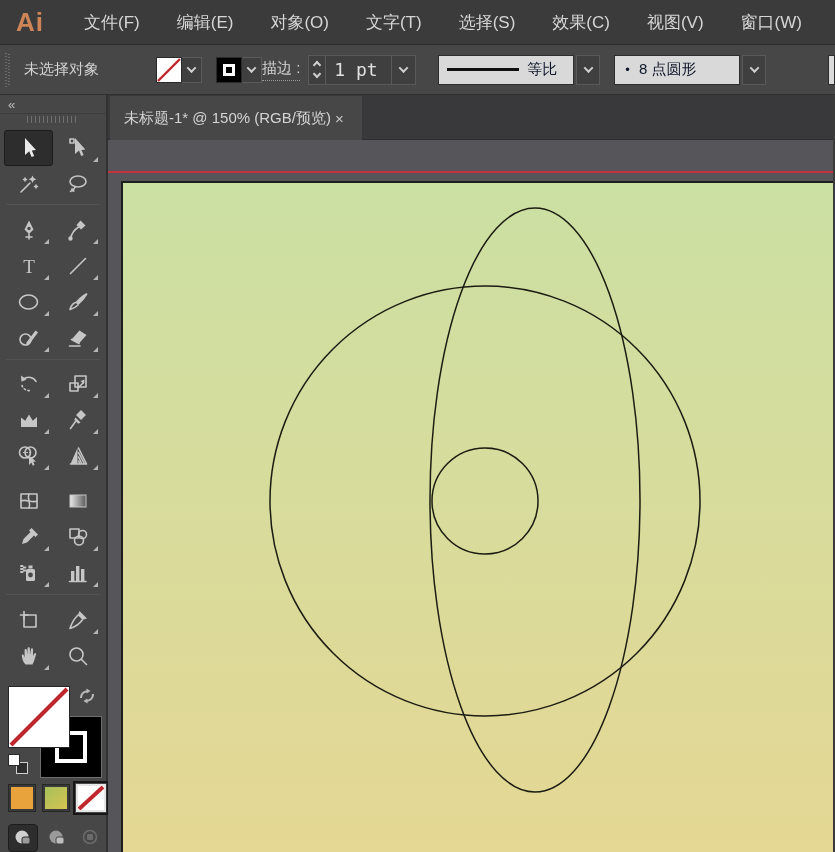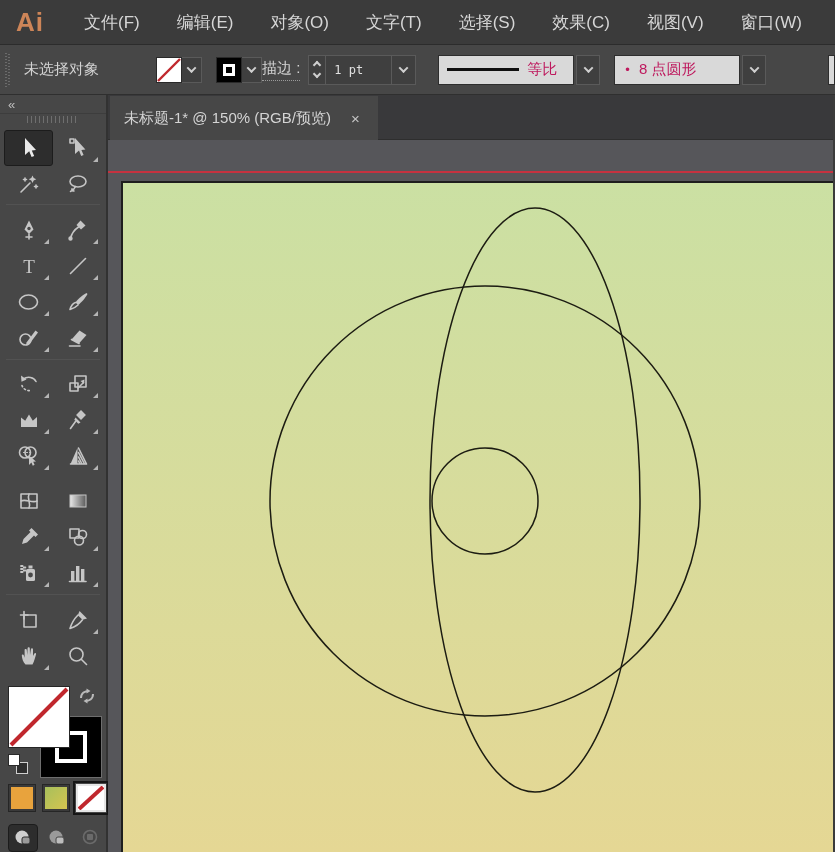--- a/index.html
+++ b/index.html
@@ -28,25 +28,25 @@
     display:flex; align-items:center; justify-content:center; }
   .chev { width:7px; height:7px; border-right:2px solid #cfcfcf; border-bottom:2px solid #cfcfcf;
     transform:rotate(45deg) translate(-1px,-1px); }
   .ctl-group { display:flex; align-items:center; margin-left:14px; }
   .stroke-label { border-bottom:1px dotted #9a9a9a; padding-bottom:2px; }
   .stepper { width:18px; height:30px; background:#3f3f3f; border:1px solid #5a5a5a; margin-left:8px;
     display:flex; flex-direction:column; align-items:center; justify-content:center; gap:3px; }
   .stepper .up { width:6px;height:6px;border-left:2px solid #cfcfcf;border-top:2px solid #cfcfcf;transform:rotate(45deg); }
   .stepper .dn { width:6px;height:6px;border-right:2px solid #cfcfcf;border-bottom:2px solid #cfcfcf;transform:rotate(45deg); }
   .value-field { width:66px; height:30px; background:#3f3f3f; border:1px solid #5a5a5a; border-left:none;
-    color:#e0e0e0; font-family:"DejaVu Sans Mono",monospace; font-size:12px; display:flex; align-items:center; padding-left:8px; }
+    color:#e0e0e0; font-family:"DejaVu Sans Mono",monospace; font-size:18px; display:flex; align-items:center; padding-left:8px; }
   .field-chev { width:24px; height:30px; background:#3f3f3f; border:1px solid #5a5a5a; border-left:none;
     display:flex; align-items:center; justify-content:center; }
   .light-drop { height:30px; background:#d9d9d9; border:1px solid #2e2e2e; display:flex; align-items:center;
-    color:#be185d; font-size:15px; }
+    color:#0f172a; font-size:15px; }
   .profile-drop { width:136px; margin-left:22px; padding:0 8px; gap:8px; }
   .profile-line { width:72px; height:3px; background:#101010; }
   .dark-chev { width:24px; height:30px; background:#3f3f3f; border:1px solid #5a5a5a;
     display:flex; align-items:center; justify-content:center; margin-left:2px; }
   .brush-drop { width:126px; margin-left:14px; padding:0 10px; gap:9px; }
   .brush-dot { font-size:13px; }
   .clipped-frag { position:absolute; right:0; top:10px; width:7px; height:30px; background:#d9d9d9; border:1px solid #2e2e2e; }
 
   
   .main { display:flex; height:757px; }
@@ -89,21 +89,21 @@
 
   
   .modes { display:flex; gap:4px; padding:12px 0 0 8px; }
   .mode { width:30px; height:28px; border-radius:4px; display:flex; align-items:center; justify-content:center; }
   .mode.active { background:#2d2d2d; border:1px solid #1c1c1c; }
 
   
   .canvas-area { position:relative; width:725px; height:757px; background:#56565a; overflow:hidden; }
   .tabbar { position:absolute; left:0; top:0; right:0; height:45px; background:#39393b; border-bottom:1px solid #2e2e2e; }
   .doc-tab { position:absolute; left:2px; top:1px; height:44px; background:#474747; display:flex; align-items:center;
-    gap:16px; padding:0 14px 0 14px; color:#d4d4d4; font-size:15px; }
+    padding:0 14px 0 14px; color:#d4d4d4; font-size:15px; }
   .tab-close { color:#c6c6c6; font-size:15px; padding:2px 4px; }
   .bleed-line { position:absolute; left:0; top:76px; width:100%; height:2px; background:#c53240; }
   .artboard { position:absolute; left:13px; top:86px; width:712px; height:671px;
     border-top:2px solid #1e1e1e; border-left:2px solid #1e1e1e;
     background:linear-gradient(180deg,#cbe0a3 0%,#d7dc9e 45%,#e5d794 100%); }
   .art-svg { position:absolute; left:0; top:0; width:725px; height:757px; pointer-events:none; }
 </style>
 </head>
 <body>
 

